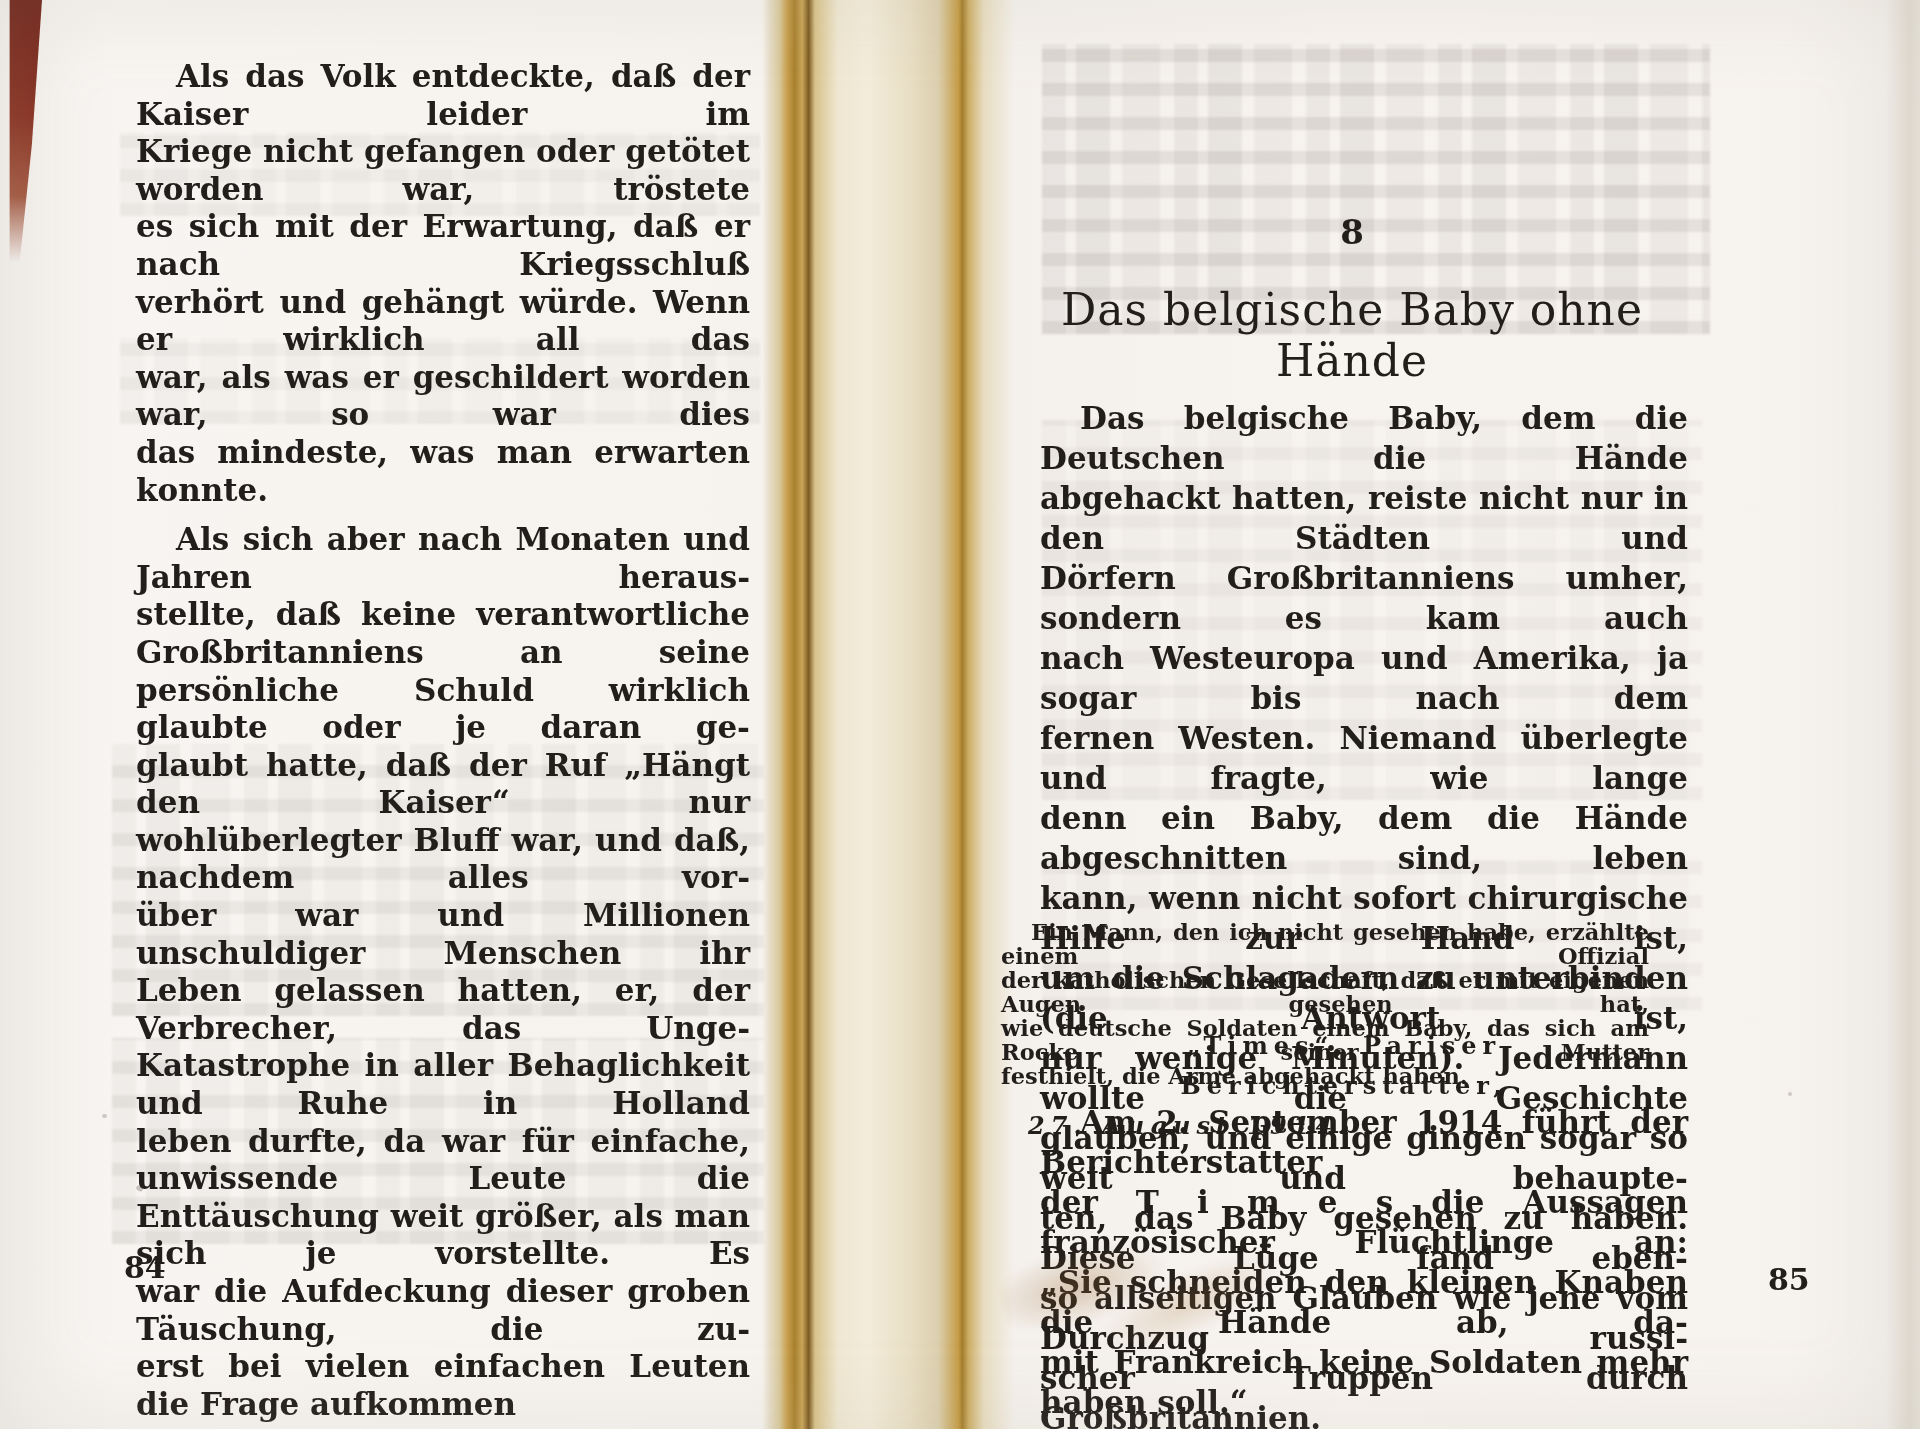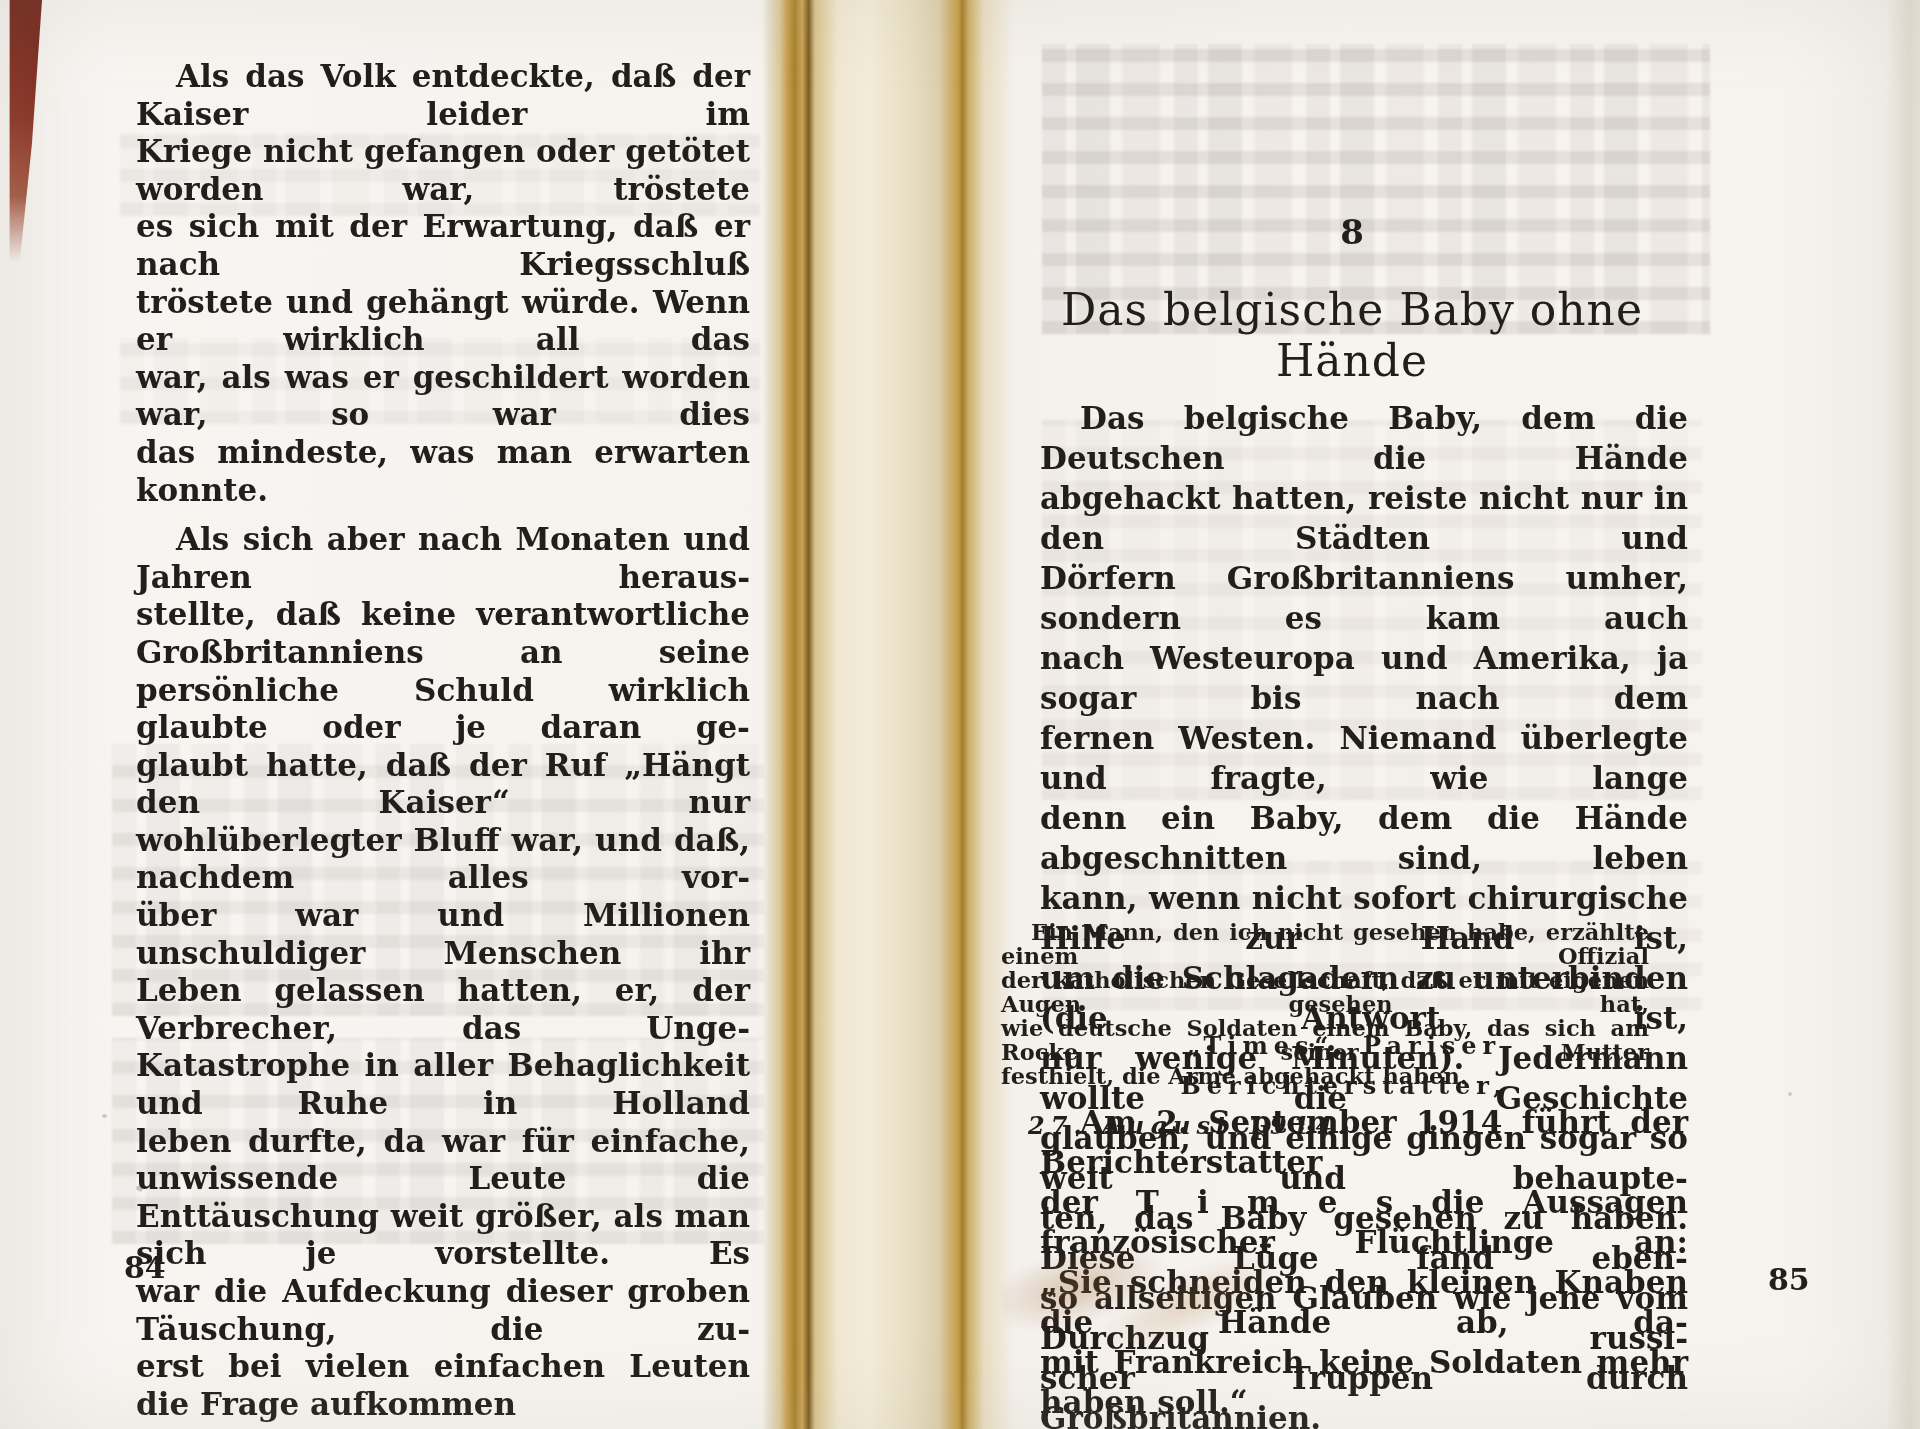--- a/index.html
+++ b/index.html
@@ -89,21 +89,21 @@
 
   <div class="gutter"></div>
   <div class="cover-sliver"></div>
   <div class="right-edge"></div>
 
   <div class="col left-col">
     <div class="para">
         <div class="jline">Als das Volk entdeckte, daß der Kaiser leider im</div>
         <div class="jline">Kriege nicht gefangen oder getötet worden war, tröstete</div>
         <div class="jline">es sich mit der Erwartung, daß er nach Kriegsschluß</div>
-        <div class="jline">tröstete und gehängt würde. Wenn er wirklich all das</div>
+        <div class="jline">verhört und gehängt würde. Wenn er wirklich all das</div>
         <div class="jline">war, als was er geschildert worden war, so war dies</div>
         <div class="jline">das mindeste, was man erwarten konnte.</div>
       </div>
     <div class="para">
         <div class="jline">Als sich aber nach Monaten und Jahren heraus-</div>
         <div class="jline">stellte, daß keine verantwortliche Großbritanniens an seine</div>
         <div class="jline">persönliche Schuld wirklich glaubte oder je daran ge-</div>
         <div class="jline">glaubt hatte, daß der Ruf „Hängt den Kaiser“ nur</div>
         <div class="jline">wohlüberlegter Bluff war, und daß, nachdem alles vor-</div>
         <div class="jline">über war und Millionen unschuldiger Menschen ihr</div>

